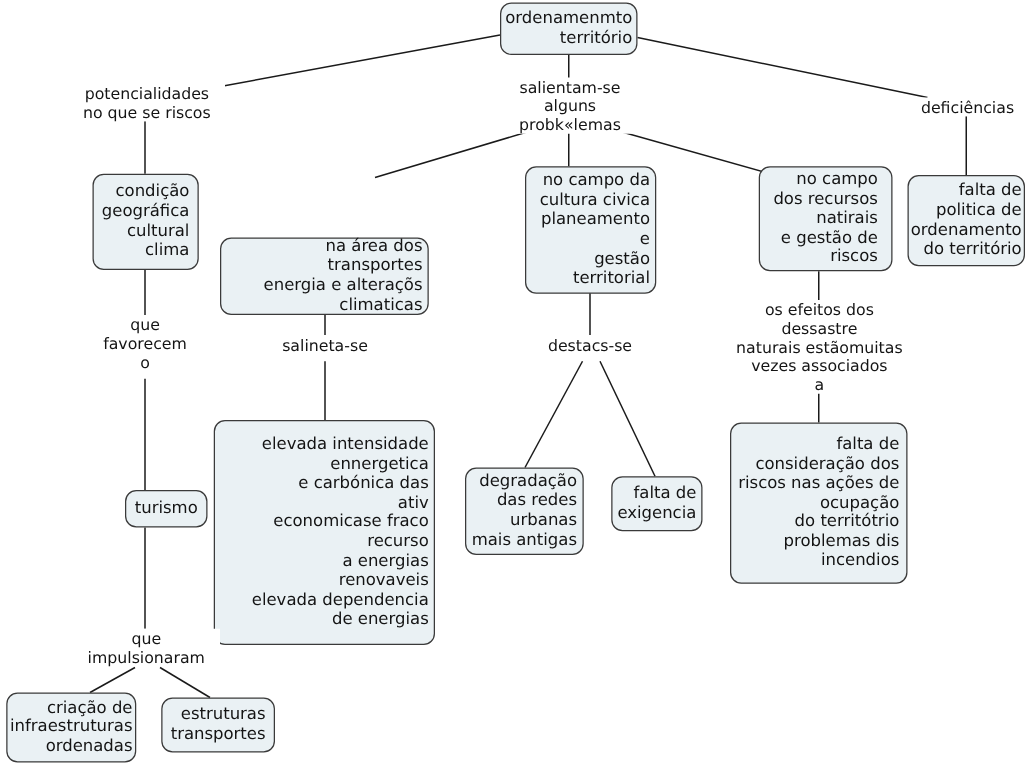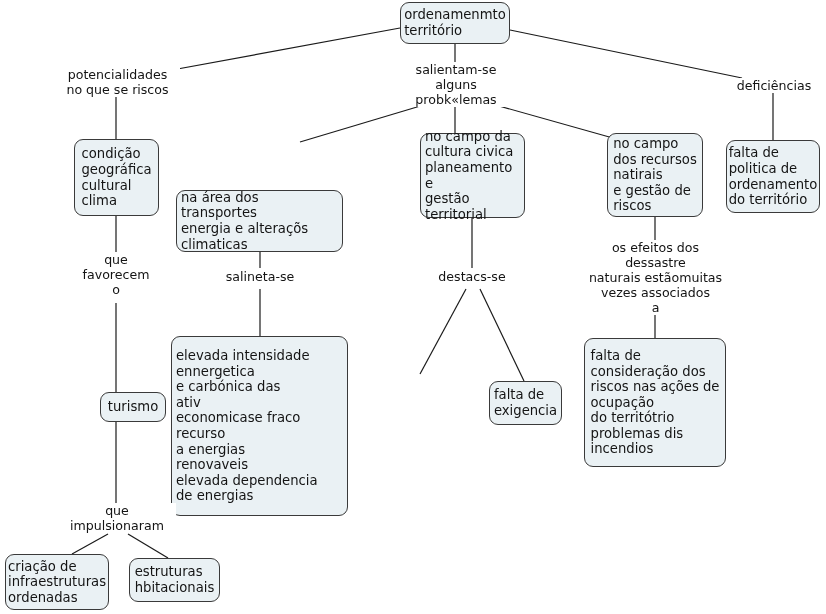--- a/index.html
+++ b/index.html
@@ -24,21 +24,21 @@
   }
   .node {
     position: absolute;
     box-sizing: border-box;
     background: #eaf1f4;
     border: 1px solid #3a3a3a;
     border-radius: 9px;
     display: flex;
     align-items: center;
     justify-content: center;
-    text-align: left;
+    text-align: right;
     color: #141414;
     font-size: 13.2px;
     line-height: 15.6px;
     white-space: pre-line;
     padding: 2px 4px;
     z-index: 2;
   }
   .link-label {
     position: absolute;
     text-align: center;
@@ -110,27 +110,27 @@
 
   <div class="node" style="left:74px; top:139px; width:85px; height:77px;">condição
 geográfica
 cultural
 clima</div>
 
   <div class="node" style="left:176px; top:150px; width:167px; height:62px;margin-top:40px;">na área dos transportes
 energia e alteraçõs
 climaticas</div>
 
-  <div class="node" style="left:420px; top:133px; width:105px; height:85px;">no campo da
+  <div class="node" style="left:420px; top:133px; width:105px; height:102px;">no campo da
 cultura civica
 planeamento e
 gestão
 territorial</div>
 
-  <div class="node" style="left:607px; top:133px; width:96px; height:84px;">no campo
+  <div class="node" style="left:607px; top:133px; width:107px; height:84px;">no campo
 dos recursos
 natirais
 e gestão de
 riscos</div>
 
   <div class="node" style="left:726px; top:140px; width:94px; height:73px;">falta de
 politica de
 ordenamento
 do território</div>
 
@@ -151,20 +151,24 @@
   <div class="node" style="left:171px; top:336px; width:177px; height:180px;">elevada intensidade
 ennergetica
 e carbónica das
 ativ
 economicase fraco recurso
 a energias
 renovaveis
 elevada dependencia
 de energias</div>
 
+  <div class="node" style="left:372px; top:374px; width:95px; height:70px;">degradação
+das redes
+urbanas
+mais antigas</div>
 
   <div class="node" style="left:489px; top:381px; width:73px; height:44px;">falta de
 exigencia</div>
 
   <div class="node" style="left:584px; top:338px; width:142px; height:129px;">falta de
 consideração dos
 riscos nas ações de
 ocupação
 do territótrio
 problemas dis
@@ -173,15 +177,15 @@
   <div class="node" style="left:100px; top:392px; width:66px; height:30px;">turismo</div>
 
   <div class="link-label" style="left:58px; top:503px; width:118px;">que
 impulsionaram</div>
 
   <div class="node" style="left:5px; top:554px; width:104px; height:56px;">criação de
 infraestruturas
 ordenadas</div>
 
   <div class="node" style="left:129px; top:558px; width:91px; height:44px;">estruturas
-hbitacionais</div>
+transportes</div>
 
 </div>
 
 </body></html>

